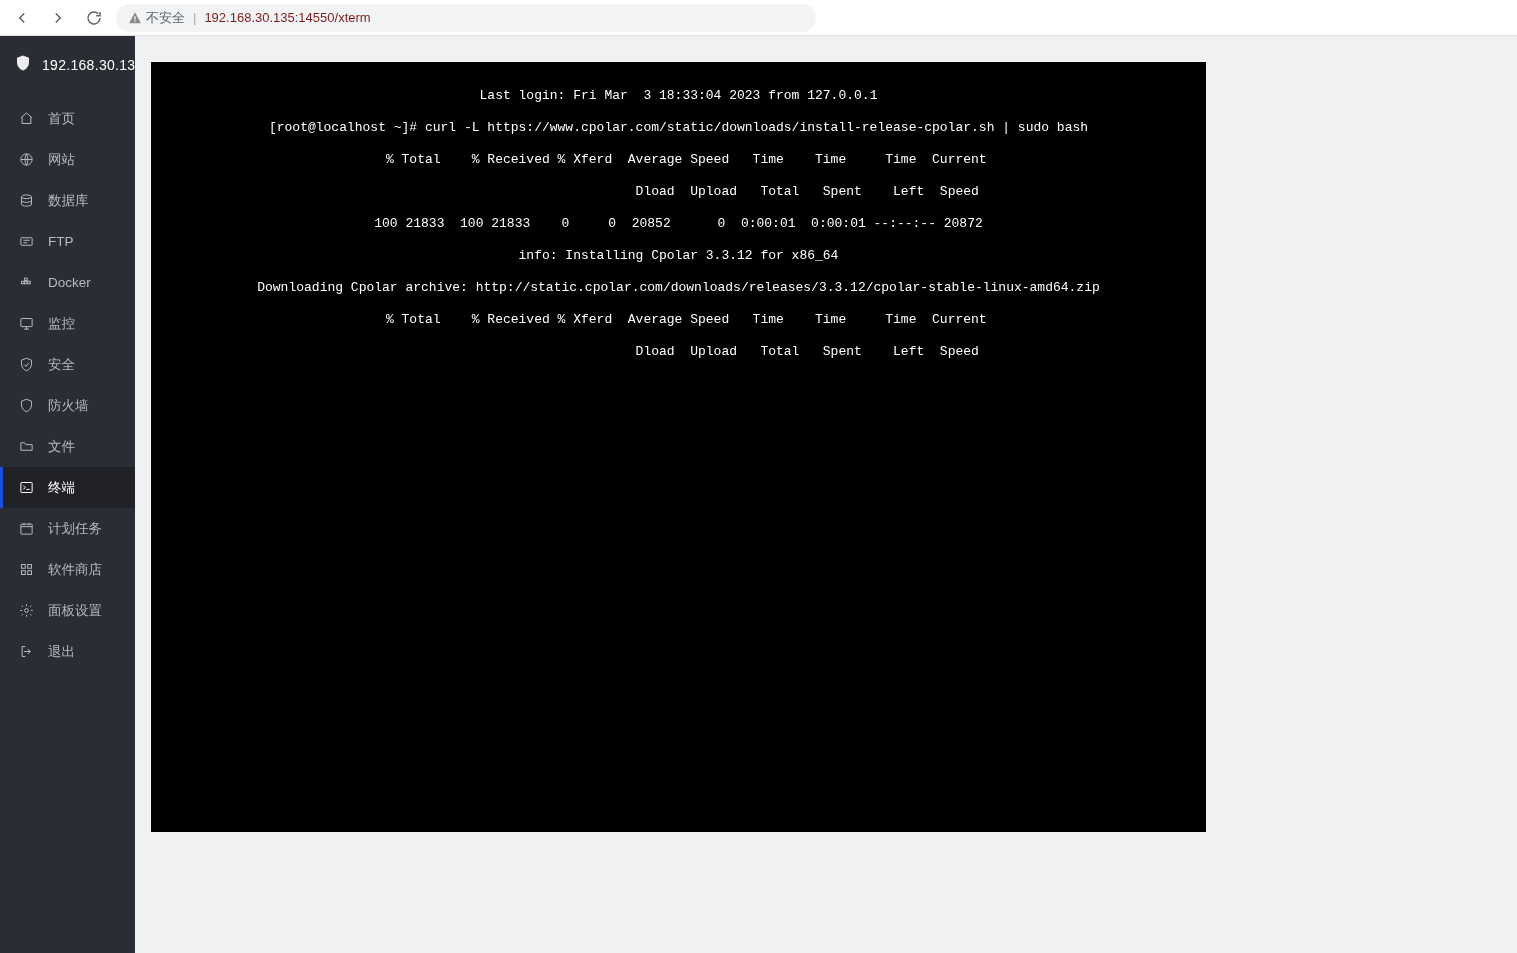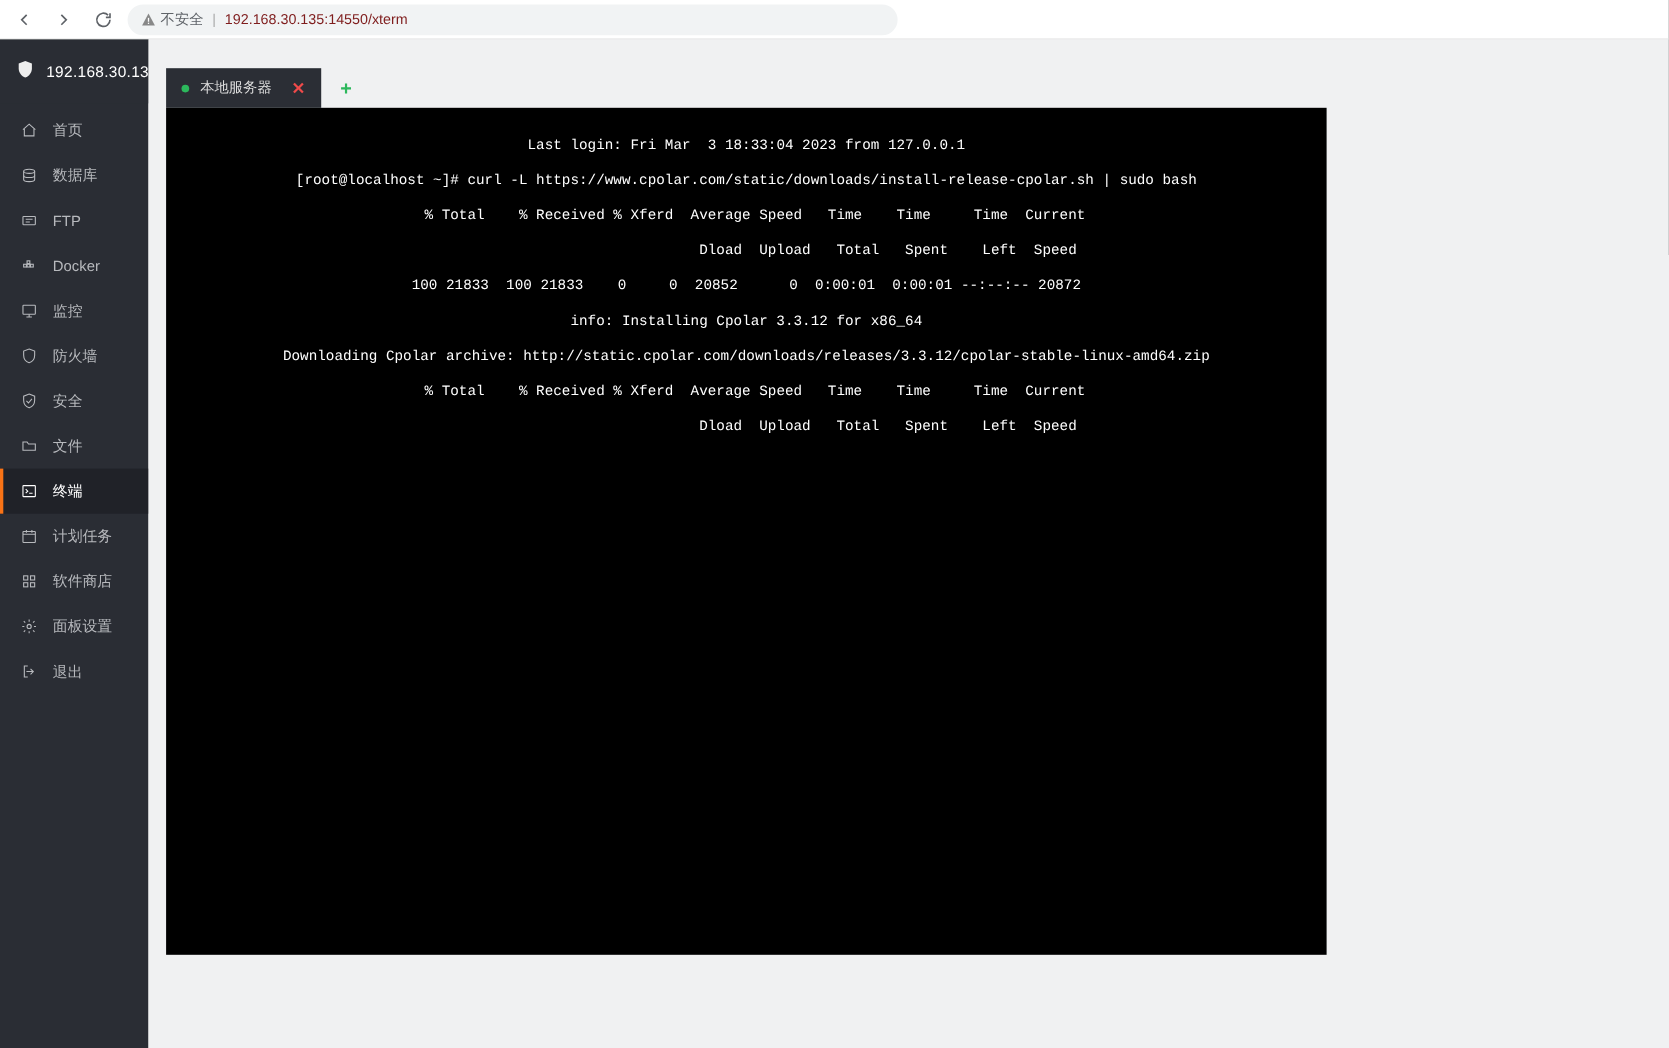--- a/index.html
+++ b/index.html
@@ -92,21 +92,21 @@
   padding: 0 18px;
   gap: 14px;
   font-size: 13.5px;
   color: #b7b9bd;
   cursor: pointer;
   text-align: center;
 }
 .sb-item.active {
   background: #202228;
   color: #fff;
-  border-left: 3px solid #f97316;
+  border-left: 3px solid #1d4ed8;
   padding-left: 15px;
 }
 .sb-icon { width: 16px; height: 16px; display:flex; align-items:center; justify-content:center; }
 .sb-icon svg { width: 15px; height: 15px; stroke: currentColor; fill: none; stroke-width: 1.6; }
 
 
 .content {
   flex: 1;
   background: #f0f1f2;
   padding: 26px 16px 16px 16px;
@@ -220,20 +220,29 @@
       <div class="sb-item">
         <span class="sb-icon">
             <svg viewBox="0 0 24 24">
               <path d="M3 11l9-8 9 8"></path>
               <path d="M5 10v10h14V10"></path>
             </svg>
           </span>
         <span>首页</span>
       </div>
 
+      <div class="sb-item">
+        <span class="sb-icon">
+            <svg viewBox="0 0 24 24">
+              <circle cx="12" cy="12" r="9"></circle>
+              <path d="M3 12h18M12 3c3 3 3 15 0 18M12 3c-3 3-3 15 0 18"></path>
+            </svg>
+          </span>
+        <span>网站</span>
+      </div>
 
       <div class="sb-item">
         <span class="sb-icon">
             <svg viewBox="0 0 24 24">
               <ellipse cx="12" cy="6" rx="8" ry="3"></ellipse>
               <path d="M4 6v12c0 1.7 3.6 3 8 3s8-1.3 8-3V6"></path>
               <path d="M4 12c0 1.7 3.6 3 8 3s8-1.3 8-3"></path>
             </svg>
           </span>
         <span>数据库</span>
@@ -268,33 +277,33 @@
               <path d="M8 21h8M12 17v4"></path>
             </svg>
           </span>
         <span>监控</span>
       </div>
 
       <div class="sb-item">
         <span class="sb-icon">
             <svg viewBox="0 0 24 24">
               <path d="M12 2l8 3v6c0 5-3.4 9.5-8 11-4.6-1.5-8-6-8-11V5l8-3z"></path>
+              <path d="M8 12l3 3 5-6"></path>
+            </svg>
+          </span>
+        <span>安全</span>
+      </div>
+
+      <div class="sb-item">
+        <span class="sb-icon">
+            <svg viewBox="0 0 24 24">
+              <path d="M12 2l8 3v6c0 5-3.4 9.5-8 11-4.6-1.5-8-6-8-11V5l8-3z"></path>
             </svg>
           </span>
         <span>防火墙</span>
-      </div>
-
-      <div class="sb-item">
-        <span class="sb-icon">
-            <svg viewBox="0 0 24 24">
-              <path d="M12 2l8 3v6c0 5-3.4 9.5-8 11-4.6-1.5-8-6-8-11V5l8-3z"></path>
-              <path d="M8 12l3 3 5-6"></path>
-            </svg>
-          </span>
-        <span>安全</span>
       </div>
 
       <div class="sb-item">
         <span class="sb-icon">
             <svg viewBox="0 0 24 24">
               <path d="M3 6h6l2 3h10v9H3z"></path>
             </svg>
           </span>
         <span>文件</span>
       </div>
@@ -348,28 +357,20 @@
               <path d="M14 8l4 4-4 4M8 12h10"></path>
             </svg>
           </span>
         <span>退出</span>
       </div>
 
     </div>
   </div>
 
   <div class="content">
-    <div class="tabs">
-      <div class="tab">
-        <span class="dot"></span>
-        <span>本地服务器</span>
-        <span class="tab-close">✕</span>
-      </div>
-      <div class="tab-add">+</div>
-    </div>
 
     <div class="terminal">
 <span class="term-line">Last login: Fri Mar  3 18:33:04 2023 from 127.0.0.1</span>
 <span class="term-line">[root@localhost ~]# curl -L https://www.cpolar.com/static/downloads/install-release-cpolar.sh | sudo bash</span>
 <span class="term-line">  % Total    % Received % Xferd  Average Speed   Time    Time     Time  Current</span>
 <span class="term-line">                                 Dload  Upload   Total   Spent    Left  Speed</span>
 <span class="term-line">100 21833  100 21833    0     0  20852      0  0:00:01  0:00:01 --:--:-- 20872</span>
 <span class="term-line">info: Installing Cpolar 3.3.12 for x86_64</span>
 <span class="term-line">Downloading Cpolar archive: http://static.cpolar.com/downloads/releases/3.3.12/cpolar-stable-linux-amd64.zip</span>
 <span class="term-line">  % Total    % Received % Xferd  Average Speed   Time    Time     Time  Current</span>

